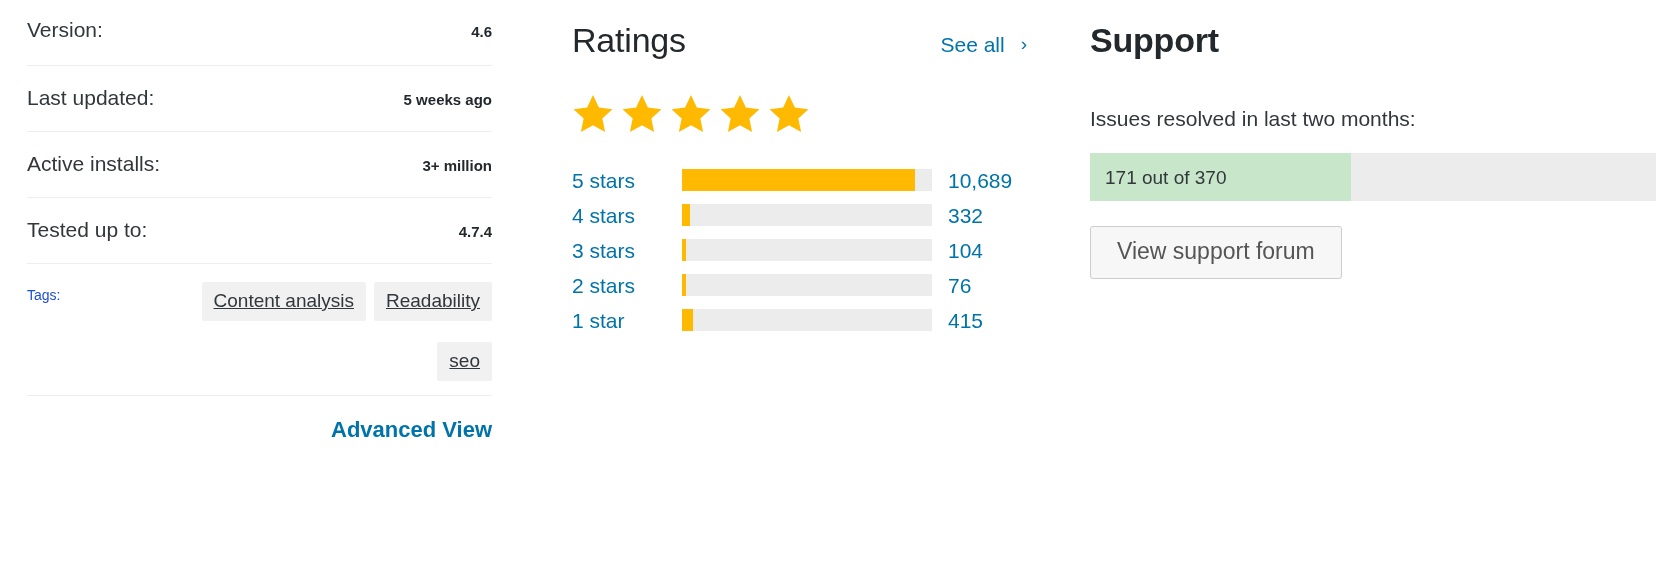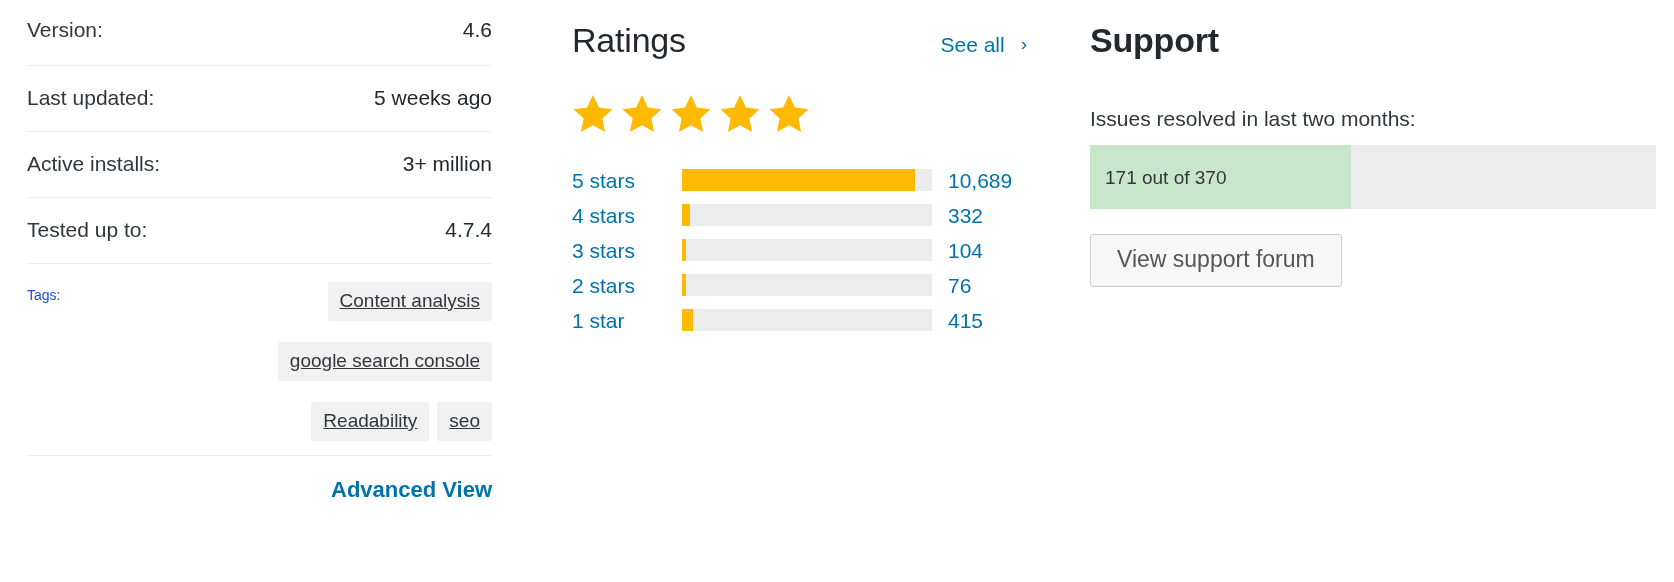--- a/index.html
+++ b/index.html
@@ -35,23 +35,23 @@
   }
   .meta-row:first-child { padding-top: 16px; }
   .meta-label {
     font-size: 21px;
     color: #32373c;
     font-weight: 400;
     line-height: 1.3;
     white-space: nowrap;
   }
   .meta-value {
-    font-size: 21px;
+    font-size: 15px;
     color: #23282d;
-    font-weight: 400;
+    font-weight: 700;
     line-height: 1.3;
     text-align: center;
     white-space: nowrap;
   }
 
   
   .tags-row {
     display: flex;
     align-items: flex-start;
     justify-content: space-between;
@@ -194,23 +194,23 @@
     letter-spacing: -0.2px;
   }
   .support-sub {
     font-size: 21px;
     color: #32373c;
     line-height: 1.3;
     margin-top: 44px;
   }
   .support-meter {
     position: relative;
-    margin-top: 13px;
+    margin-top: 21px;
     width: 566px;
-    height: 64px;
+    height: 48px;
     background: #ececec;
     overflow: hidden;
   }
   .support-meter-fill {
     position: absolute;
     left: 0; top: 0; bottom: 0;
     background: #c8e6c9;
   }
   .support-meter-text {
     position: absolute;
@@ -260,21 +260,20 @@
 
     <div class="meta-row">
       <span class="meta-label">Tested up to:</span>
       <span class="meta-value">4.7.4</span>
     </div>
 
     <div class="tags-row">
       <span class="tags-label">Tags:</span>
       <div class="tags-list">
         <a class="tag" href="#">Content analysis</a>
-        <a class="tag" href="#">google search console</a>
         <a class="tag" href="#">Readability</a>
         <a class="tag" href="#">seo</a>
       </div>
     </div>
 
     <div class="advanced-row">
       <a class="advanced-link" href="#">Advanced View</a>
     </div>
   </div>
 

